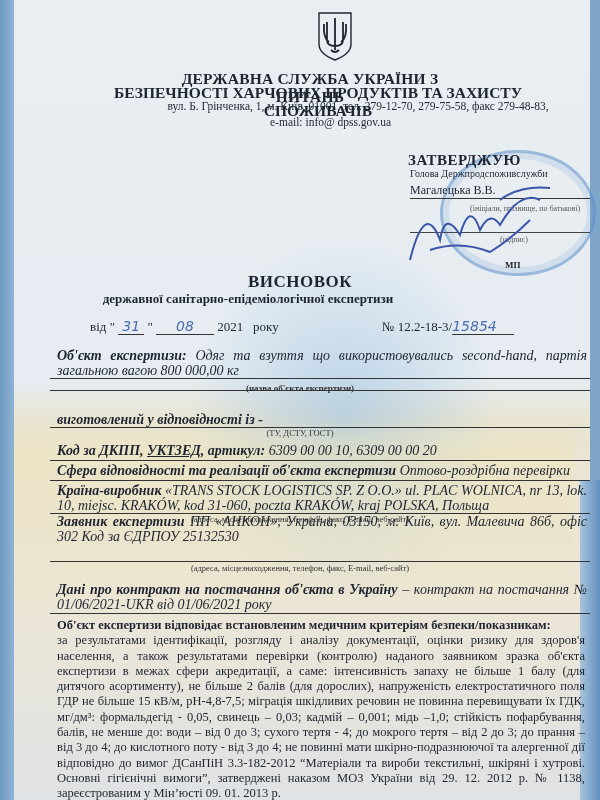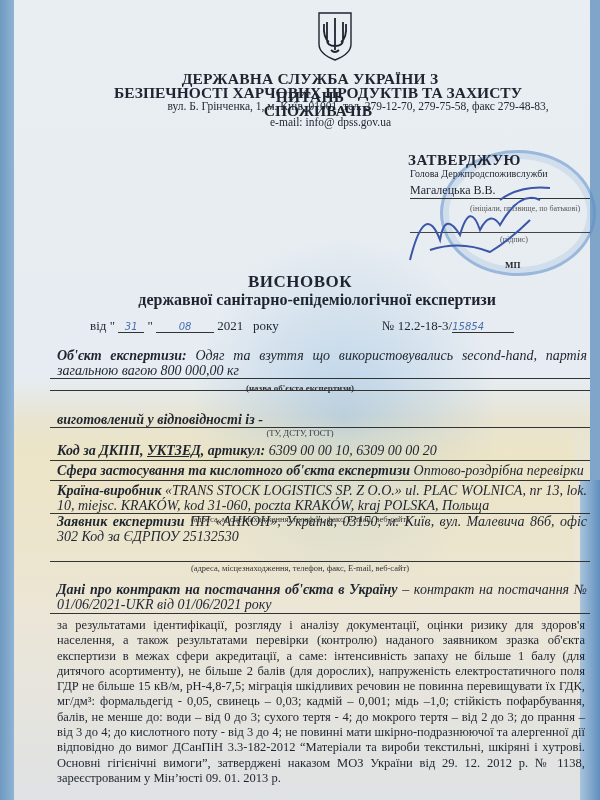--- a/index.html
+++ b/index.html
@@ -46,23 +46,23 @@
   .sign-hint2 { left:500px; top:235px; font-size:8px; color:#555; }
   .mp { left:505px; top:260px; font-size:9px; font-weight:bold; }
   .stamp {
     left:440px; top:150px; width:150px; height:120px; border-radius:50%;
     border:3px solid rgba(90,140,200,0.55);
     box-shadow: inset 0 0 0 6px rgba(90,140,200,0.15);
   }
   .signature { left:400px; top:180px; width:170px; height:90px; }
 
   .title { left:0; top:272px; width:600px; font-weight:bold; font-size:17px; letter-spacing:0.5px; }
-  .subtitle { left:0; top:291px; width:496px; font-weight:bold; font-size:16px;text-align:right; }
+  .subtitle { left:0; top:291px; width:496px; font-weight:bold; font-size:13px; }
   .date-row { left:90px; top:318px; font-size:13px; }
-  .hand { color:#4a6fb0; font-style:italic; font-family:"DejaVu Sans", sans-serif; font-size:10px; }
+  .hand { color:#4a6fb0; font-style:italic; font-family:"DejaVu Sans", sans-serif; font-size:14px; }
   .uline { display:inline-block; border-bottom:1px solid #333; text-align:center; }
   .number { left:382px; top:318px; font-size:13px; }
 
   .block { left:57px; width:530px; font-size:14px; line-height:15px;font-style:italic; }
   .b { font-weight:bold; }
   .rule { position:absolute; left:50px; width:540px; border-top:1px solid #333; }
   .caption { position:absolute; left:0; width:600px; text-align:center; font-size:8.5px; color:#333; }
   .caption-b { font-weight:bold; font-size:9px; }
   .underline { text-decoration:underline; }
   .justify { text-align:justify; }
@@ -125,21 +125,21 @@
 </div>
 <div class="rule" style="top:427px;"></div>
 <div class="caption" style="top:428px;">(ТУ, ДСТУ, ГОСТ)</div>
 
 <div class="abs block" style="top:443px;">
   <span class="b">Код за ДКПП, </span><span class="b underline">УКТЗЕД</span><span class="b">, артикул:</span><span>  6309 00 00 10, 6309 00 00 20</span>
 </div>
 <div class="rule" style="top:460px;"></div>
 
 <div class="abs block" style="top:463px;">
-  <span class="b">Сфера застосування та кислотного об'єкта експертизи</span><span> Оптово-роздрібна перевірки</span>
+  <span class="b">Сфера відповідності та реалізації об'єкта експертизи</span><span> Оптово-роздрібна перевірки</span>
 </div>
 <div class="rule" style="top:480px;"></div>
 
 <div class="abs block justify" style="top:483px;">
   <span class="b">Країна-виробник</span><span> «TRANS STOCK LOGISTICS SP. Z O.O.» ul. PLAC WOLNICA, nr 13, lok. 10, miejsc. KRAKÓW, kod 31-060, poczta KRAKÓW, kraj POLSKA, Польща</span>
 </div>
 <div class="rule" style="top:513px;"></div>
 <div class="caption" style="top:514px;">(адреса, місцезнаходження, телефон, факс, E-mail, веб-сайт)</div>
 
 <div class="abs block justify" style="top:514px;">
@@ -147,14 +147,15 @@
 </div>
 <div class="rule" style="top:561px;"></div>
 <div class="caption" style="top:563px;">(адреса, місцезнаходження, телефон, факс, E-mail, веб-сайт)</div>
 
 <div class="abs block justify" style="top:582px;">
   <span class="b">Дані про контракт на постачання об'єкта в Україну</span><span> – контракт на постачання № 01/06/2021-UKR від 01/06/2021 року</span>
 </div>
 <div class="rule" style="top:613px;"></div>
 
 <div class="abs body-text">
+  <div class="b">Об'єкт експертизи відповідає встановленим медичним критеріям безпеки/показникам:</div>
   <div>за результатами  ідентифікації, розгляду і аналізу документації, оцінки ризику для здоров'я населення, а також результатами перевірки (контролю) наданого заявником зразка об'єкта експертизи в межах сфери акредитації,  а саме: інтенсивність запаху не більше 1 балу (для дитячого асортименту), не більше 2 балів (для дорослих), напруженість електростатичного поля ГДР не більше 15 кВ/м,  рН-4,8-7,5; міграція шкідливих речовин не повинна перевищувати їх ГДК, мг/дм³: формальдегід - 0,05, свинець – 0,03; кадмій – 0,001; мідь –1,0; стійкість пофарбування, балів, не менше до: води – від 0 до 3; сухого тертя - 4; до мокрого тертя – від 2 до 3; до прання – від 3 до 4; до кислотного поту - від 3 до 4;  не повинні мати шкірно-подразнюючої та алергенної дії відповідно до вимог ДСанПіН 3.3-182-2012 “Матеріали та вироби текстильні, шкіряні і хутрові. Основні гігієнічні вимоги”, затверджені наказом МОЗ України від 29. 12. 2012 р.  № 1138, зареєстрованим у Мін’юсті 09. 01. 2013 р.</div>
 </div>
 
 </body></html>

